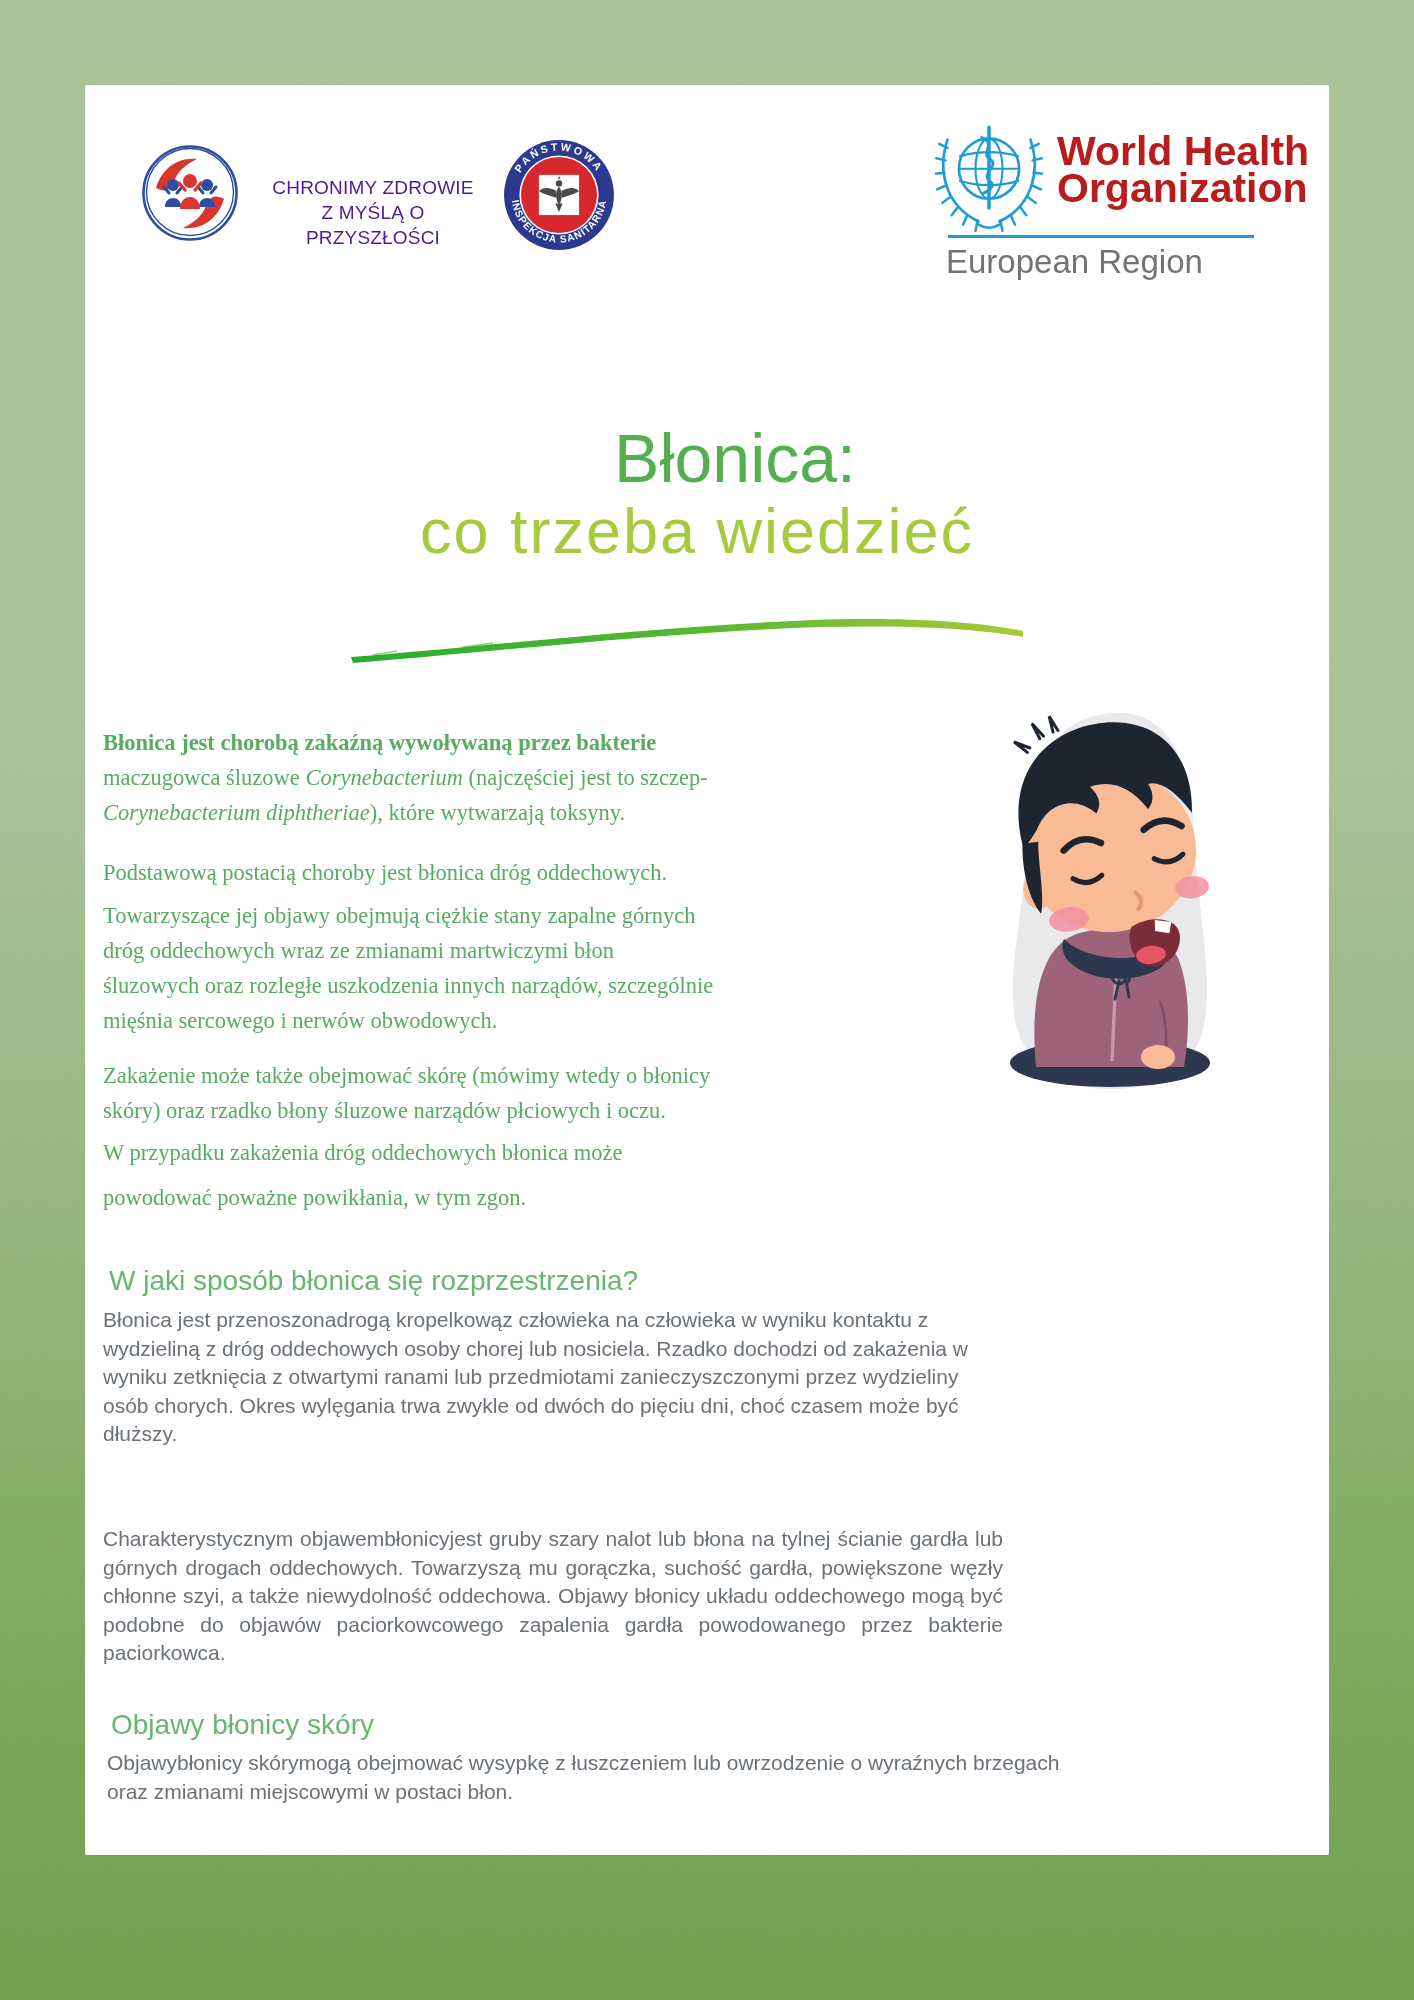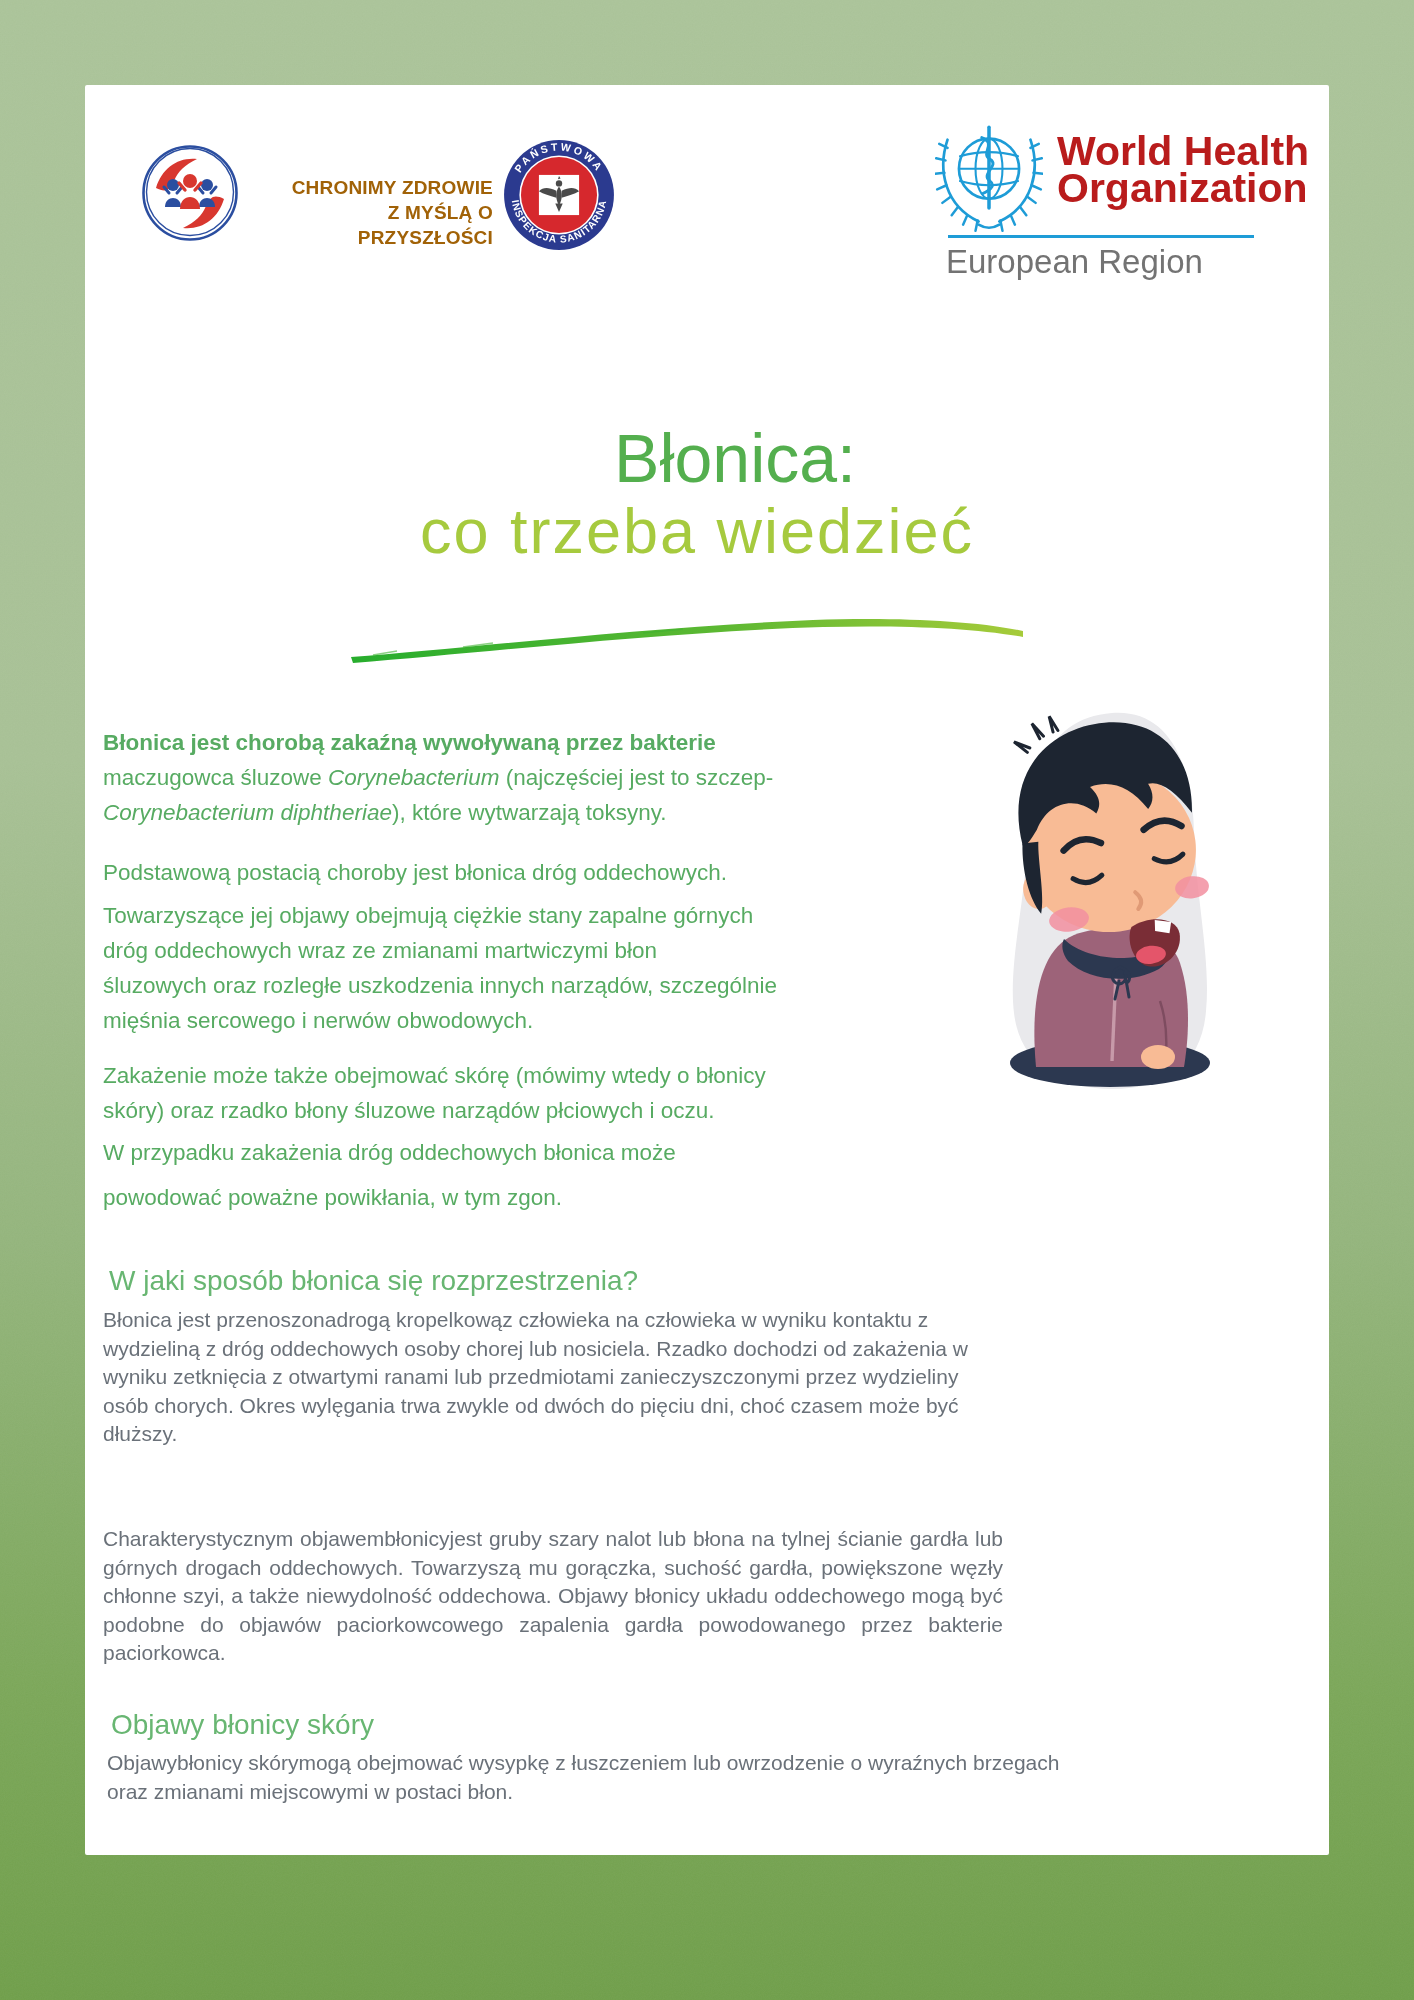--- a/index.html
+++ b/index.html
@@ -3,30 +3,30 @@
 <meta charset="utf-8">
 <style>
   html,body{margin:0;padding:0;}
   body{font-family:"Liberation Sans", sans-serif; background:#a9c298;}
   #page{position:relative;width:1414px;height:2000px;overflow:hidden;
         background:linear-gradient(180deg,#aac399 0%,#a7c095 38%,#93b47c 62%,#7aa658 85%,#6f9e4a 100%);}
   #noise{position:absolute;inset:0;width:100%;height:100%;opacity:.5;}
   #card{position:absolute;left:85px;top:85px;width:1244px;height:1770px;background:#ffffff;border-radius:2px;z-index:2;}
   .abs{position:absolute;}
   
-  #logo1-text{left:168px;top:90px;width:240px;text-align:right;color:#a16207;font-weight:700;
+  #logo1-text{left:168px;top:90px;width:240px;text-align:center;color:#4c1d95;font-weight:400;
               font-size:19px;line-height:25px;letter-spacing:.2px;}
   #who-name{left:972px;top:48px;font-weight:700;font-size:41px;line-height:37px;color:#b91c1c;}
   #who-rule{left:863px;top:150px;width:306px;height:3px;background:#1e9cd7;}
   #who-region{left:861px;top:158px;font-size:33px;color:#737373;}
   
   #title1{left:0;top:334px;width:1220px;text-align:center;font-size:68px;color:#54af4e;padding-left:40px;}
   #title2{left:0;top:410px;width:1224px;text-align:center;font-size:63px;letter-spacing:2px;color:#a6ca3e;}
   
-  #intro{left:18px;top:640px;width:730px;font-size:22.5px;line-height:35px;color:#57ab62;}
+  #intro{left:18px;top:640px;width:730px;font-size:22.5px;line-height:35px;color:#57ab62;font-family:Liberation Serif, serif;}
   #intro p{margin:0;}
   #intro .p1{margin-bottom:25px;}
   #intro .p2{margin-bottom:8px;}
   #intro .p3{margin-bottom:20px;}
   #intro .p4{margin-bottom:2px;}
   #intro .p5{line-height:45px;}
   #intro strong{font-weight:700;}
   #intro em{font-style:italic;}
   .line{display:block;}
   

